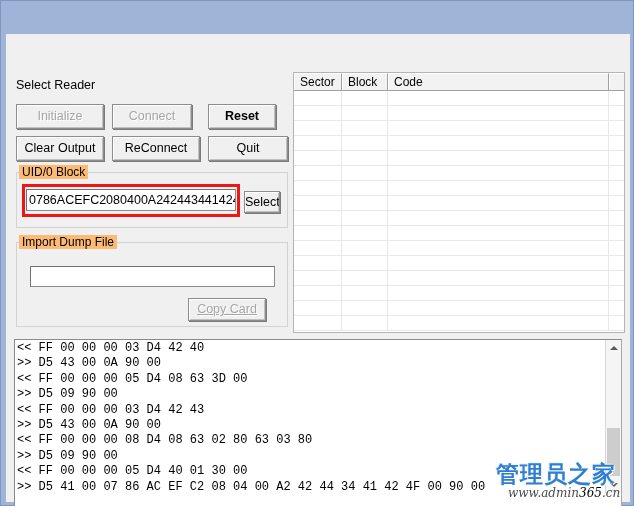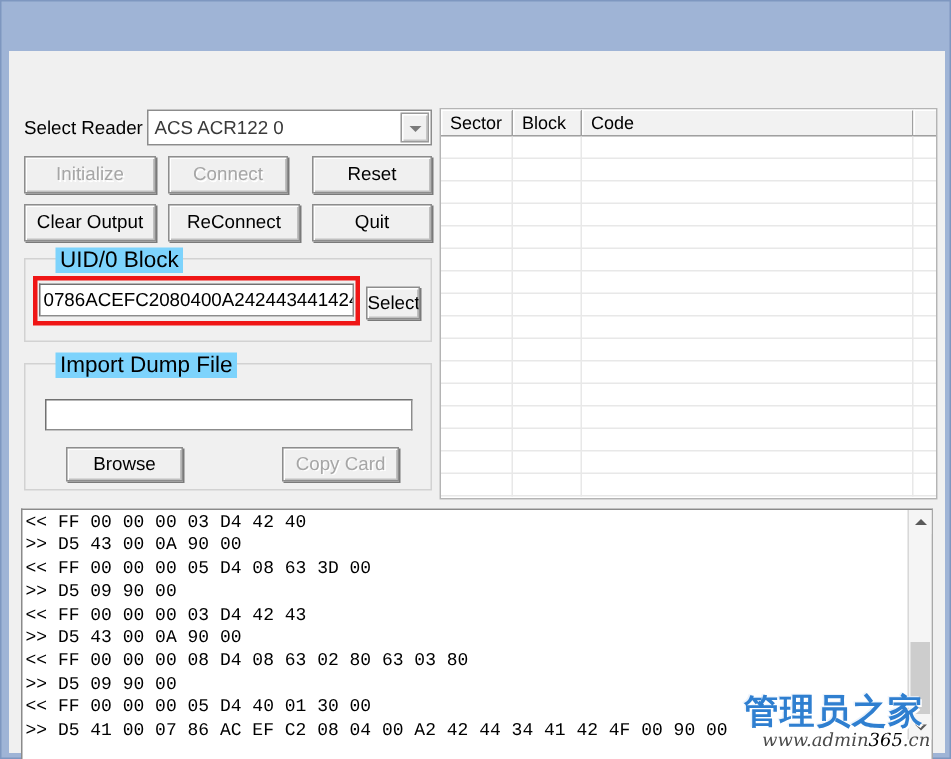--- a/index.html
+++ b/index.html
@@ -160,24 +160,24 @@
     white-space: nowrap;
   }
 
   .groupbox {
     position: absolute;
     border: 1px solid #d2d2d2;
     box-sizing: border-box;
   }
   .groupbox > .gb-title {
     position: absolute;
-    top: -8px; left: 20px;
-    background: #7dd3fc;
+    top: -8px; left: 2px;
+    background: #fdba74;
     padding: 0 3px;
-    font-size: 15px;
+    font-size: 12px;
     color: #000000;
     white-space: nowrap;
   }
 
   .lbl {
     position: absolute;
     font-size: 12.5px;
     color: #000000;
     white-space: nowrap;
   }
@@ -385,46 +385,41 @@
 </head>
 <body>
 
 <div id="app">
   <div class="win-frame">
 
 
     <div class="client">
 
       <div class="lbl" style="left:10px; top:44px;">Select Reader</div>
-      <div class="combo">
-        <div class="combo-val">ACS ACR122 0</div>
-        <div class="combo-arrow"></div>
-      </div>
 
       <div class="wbtn disabled" style="left:10px; top:70px; width:88px; height:25px; line-height:23px;">Initialize</div>
       <div class="wbtn disabled" style="left:106px; top:70px; width:80px; height:25px; line-height:23px;">Connect</div>
-      <div class="wbtn" style="left:202px; top:70px; width:80px; height:25px; line-height:23px;">Reset</div>
+      <div class="wbtn" style="left:202px; top:70px; width:68px; height:25px; line-height:23px;font-weight:bold;">Reset</div>
 
       <div class="wbtn" style="left:10px; top:102px; width:88px; height:25px; line-height:23px;">Clear Output</div>
       <div class="wbtn" style="left:106px; top:102px; width:88px; height:25px; line-height:23px;">ReConnect</div>
       <div class="wbtn" style="left:202px; top:102px; width:80px; height:25px; line-height:23px;">Quit</div>
 
       <div class="groupbox" style="left:10px; top:138px; width:272px; height:56px;">
         <div class="gb-title">UID/0 Block</div>
       </div>
       <div class="wtext" style="left:20px; top:155px; width:210px; height:22px;" placeholder="0786ACEFC2080400A242443441424F00">0786ACEFC2080400A242443441424F00</div>
       <div class="red-highlight"></div>
       <div class="wbtn" style="left:238px; top:157px; width:36px; height:22px; line-height:20px;">Select</div>
 
       <div class="groupbox" style="left:10px; top:208px; width:272px; height:85px;">
         <div class="gb-title">Import Dump File</div>
       </div>
       <div class="wtext" style="left:24px; top:232px; width:245px; height:21px;"></div>
-      <div class="wbtn" style="left:38px; top:264px; width:78px; height:23px; line-height:21px;">Browse</div>
-      <div class="wbtn disabled" style="left:182px; top:264px; width:78px; height:23px; line-height:21px;">Copy Card</div>
+      <div class="wbtn disabled" style="left:182px; top:264px; width:78px; height:23px; line-height:21px;text-decoration:underline;">Copy Card</div>
 
       <div class="grid-wrap">
         <div class="grid-head">
           <div class="hcell" style="width:48px;">Sector</div>
           <div class="hcell" style="width:46px;">Block</div>
           <div class="hcell" style="width:221px;">Code</div>
           <div class="hcell" style="width:17px;"></div>
         </div>
         <div class="grid-body" id="grid-body">
             <div class="grow">

